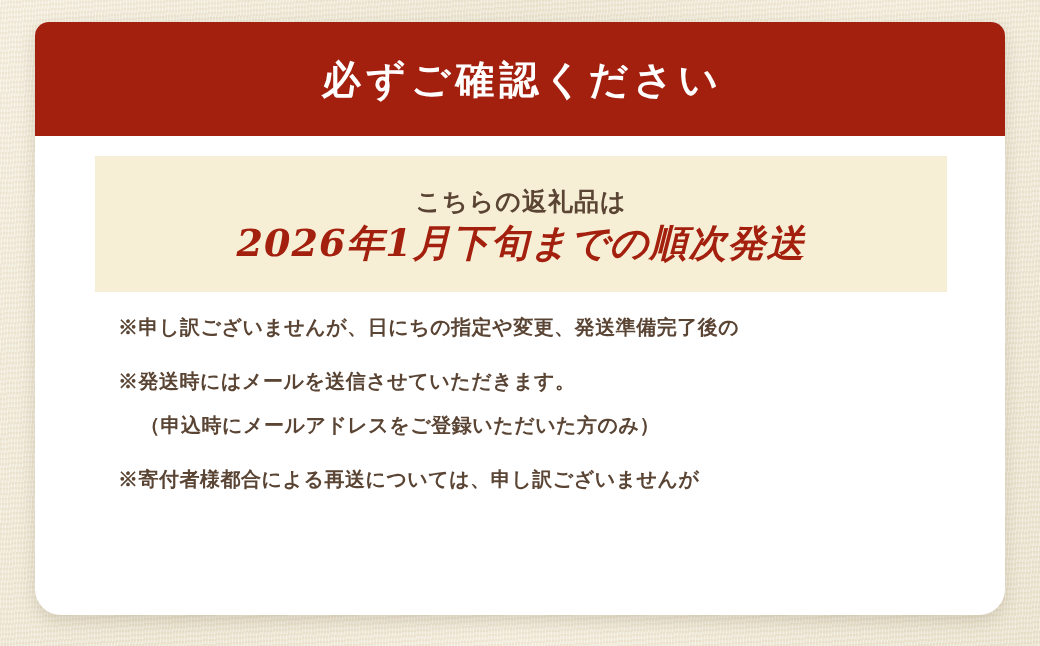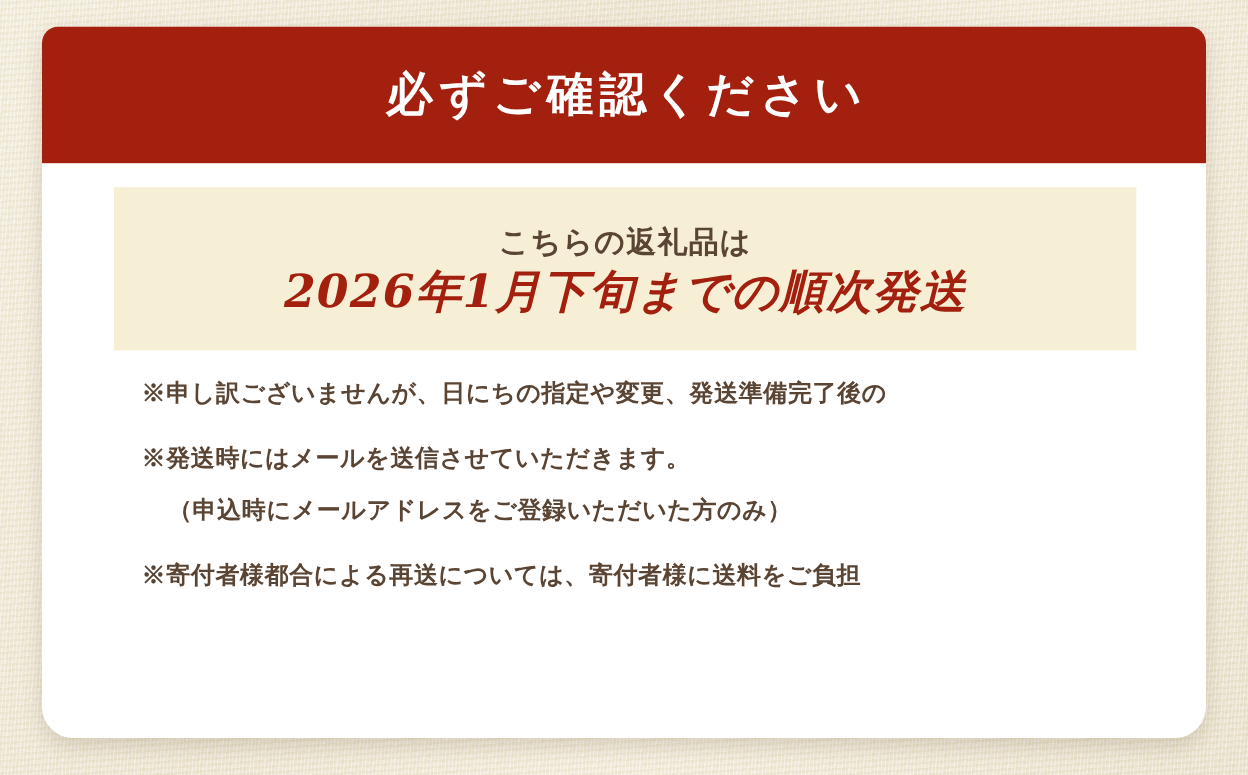--- a/index.html
+++ b/index.html
@@ -148,19 +148,19 @@
       <div class="note-block">
         <div class="note-line">※申し訳ございませんが、日にちの指定や変更、発送準備完了後の</div>
       </div>
 
       <div class="note-block">
         <div class="note-line">※発送時にはメールを送信させていただきます。</div>
         <div class="note-line indent-paren">（申込時にメールアドレスをご登録いただいた方のみ）</div>
       </div>
 
       <div class="note-block">
-        <div class="note-line">※寄付者様都合による再送については、寄付者様に送料をご負担</div>
+        <div class="note-line">※寄付者様都合による再送については、申し訳ございませんが</div>
       </div>
 
     </div>
 
   </div>
 </div>
 
 </body></html>

